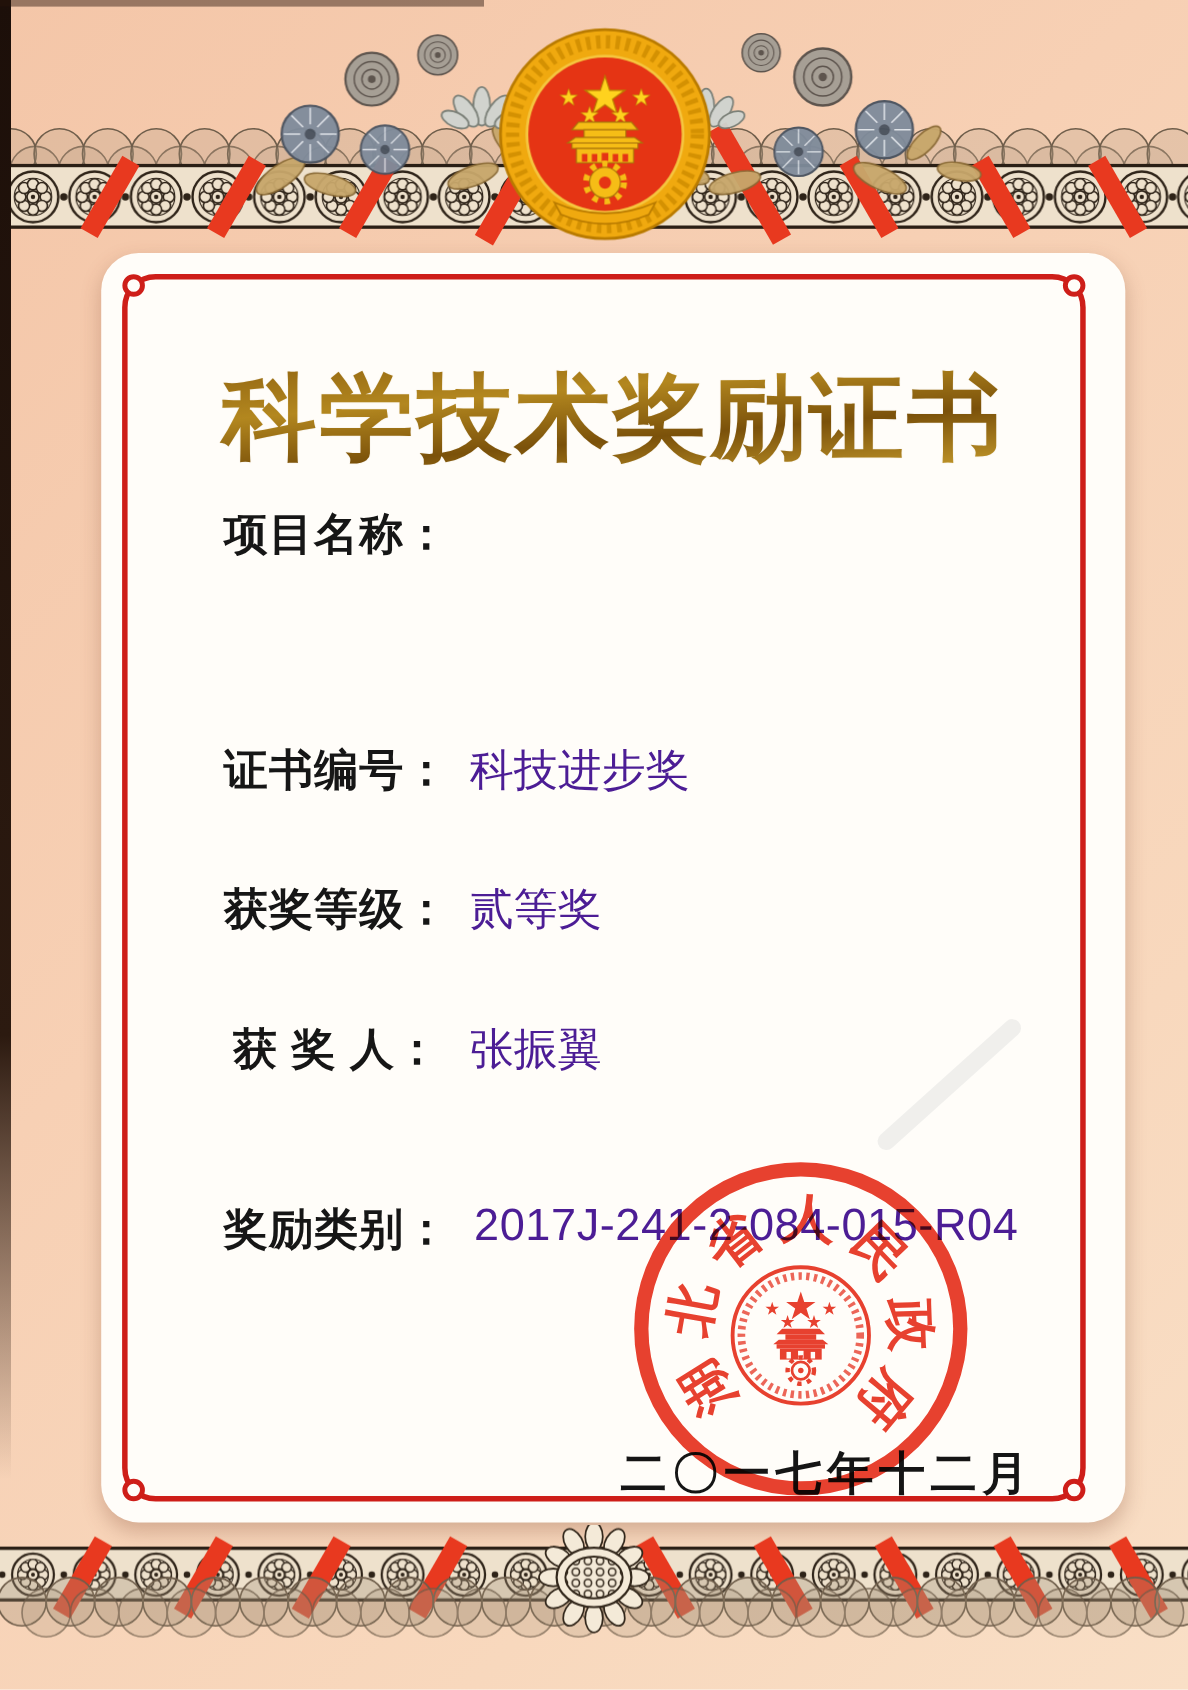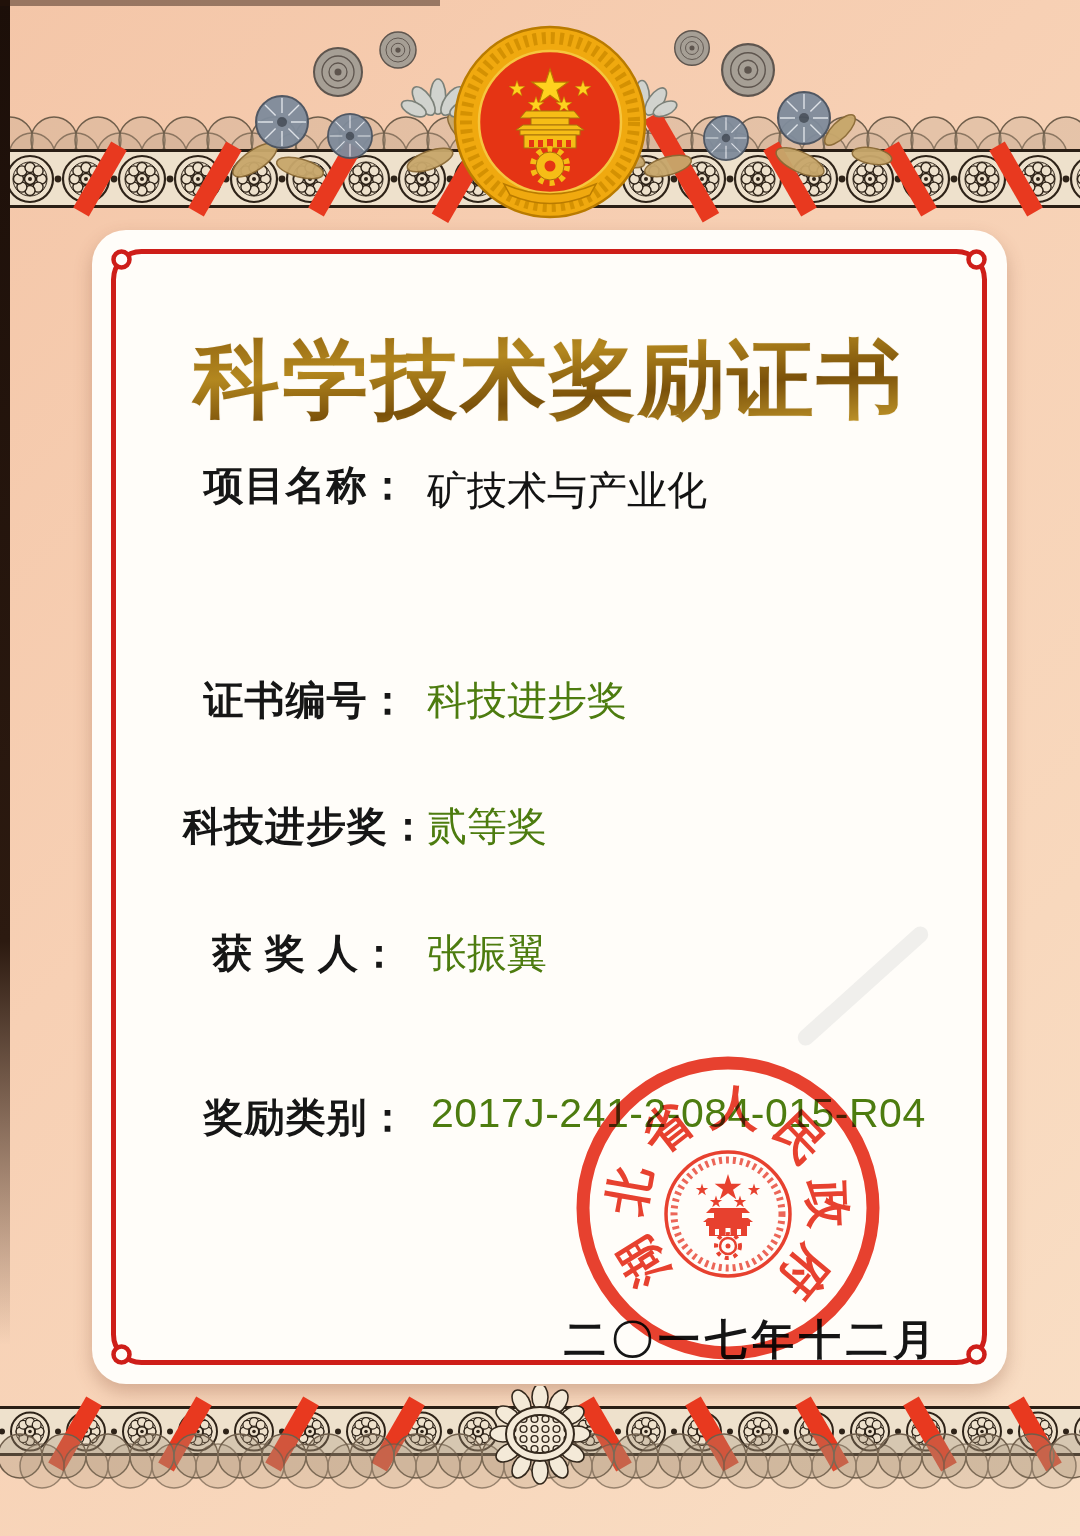--- a/index.html
+++ b/index.html
@@ -4,31 +4,31 @@
 <style>
   html,body{margin:0;padding:0;}
   body{width:1080px;height:1536px;overflow:hidden;font-family:"Liberation Sans",sans-serif;}
   .page{position:relative;width:1080px;height:1536px;
     background:linear-gradient(135deg,#f4c6a8 0%,#f7d0b4 40%,#f8d8bd 75%,#f9dfc6 100%);}
   .scan-edge{position:absolute;left:0;top:0;width:10px;height:1345px;
     background:linear-gradient(180deg,#1c0f09 0%,#2c1a10 70%,rgba(44,26,16,0) 100%);}
   .scan-sliver{position:absolute;left:0;top:0;width:440px;height:6px;background:rgba(40,20,10,.45);}
   .band{position:absolute;left:0;}
   .card{position:absolute;left:92px;top:230px;width:915px;height:1154px;background:#fffdf9;
-    border-radius:34px;box-shadow:0 8px 18px rgba(120,60,40,.28);}
+    border-radius:34px;box-shadow:0 8px 18px rgba(120,60,40,.28);padding-left:16px;}
   .frame-svg{position:absolute;left:0;top:0;}
   .cert-title{position:absolute;left:0;top:92px;width:100%;text-align:center;
     font-family:"Liberation Serif",serif;font-weight:700;font-size:86px;letter-spacing:3px;
     background:linear-gradient(175deg,#8a5c0e 0%,#c79a26 35%,#7c520a 60%,#d3a832 85%,#845a10 100%);
     -webkit-background-clip:text;background-clip:text;color:transparent;
     text-shadow:0 0 1px rgba(120,80,10,.25);}
   .row{position:absolute;left:0;width:100%;}
   .row-label{position:absolute;left:64px;width:300px;font-size:40px;font-weight:600;color:#161616;
     letter-spacing:1px;white-space:nowrap;text-align:center;}
-  .row-value{position:absolute;left:335px;font-size:40px;font-weight:500;color:#4d7c0f;white-space:nowrap;}
+  .row-value{position:absolute;left:335px;font-size:40px;font-weight:500;color:#4c1d95;white-space:nowrap;}
   .value-line{line-height:64px;font-size:40px;font-weight:500;color:#131313;white-space:nowrap;}
   .cert-number{font-family:"Liberation Sans",sans-serif;font-size:41px;font-weight:500;
     letter-spacing:.5px;left:339px;}
   .issue-date{position:absolute;left:556px;top:1312px;width:392px;text-align:center;z-index:4;
     font-size:42px;font-weight:600;letter-spacing:5px;color:#151515;white-space:nowrap;}
   .seal{position:absolute;left:568px;top:1048px;z-index:5;mix-blend-mode:multiply;opacity:.95;}
   .watermark{position:absolute;left:686px;top:748px;width:170px;height:16px;border-radius:8px;
     background:rgba(140,145,158,.13);transform:rotate(-42deg);}
 </style>
 </head>
@@ -225,31 +225,30 @@
         <circle cx="29.5" cy="1124.5" r="8"></circle>
         <circle cx="884.5" cy="1124.5" r="8"></circle>
       </g>
     </svg>
 
     <div class="cert-title">科学技术奖励证书</div>
 
     <div class="row" style="top:228px">
       <div class="row-label">项目名称：</div>
       <div style="position:absolute;left:335px;top:0;">
-        <div class="value-line">矿技术与产业化</div>
       </div>
     </div>
 
     <div class="row" style="top:443px">
       <div class="row-label">证书编号：</div>
       <div class="row-value">科技进步奖</div>
     </div>
 
     <div class="row" style="top:569px">
-      <div class="row-label">科技进步奖：</div>
+      <div class="row-label">获奖等级：</div>
       <div class="row-value">贰等奖</div>
     </div>
 
     <div class="row" style="top:696px">
       <div class="row-label">获 奖 人：</div>
       <div class="row-value">张振翼</div>
     </div>
 
     <div class="row" style="top:860px">
       <div class="row-label">奖励类别：</div>

